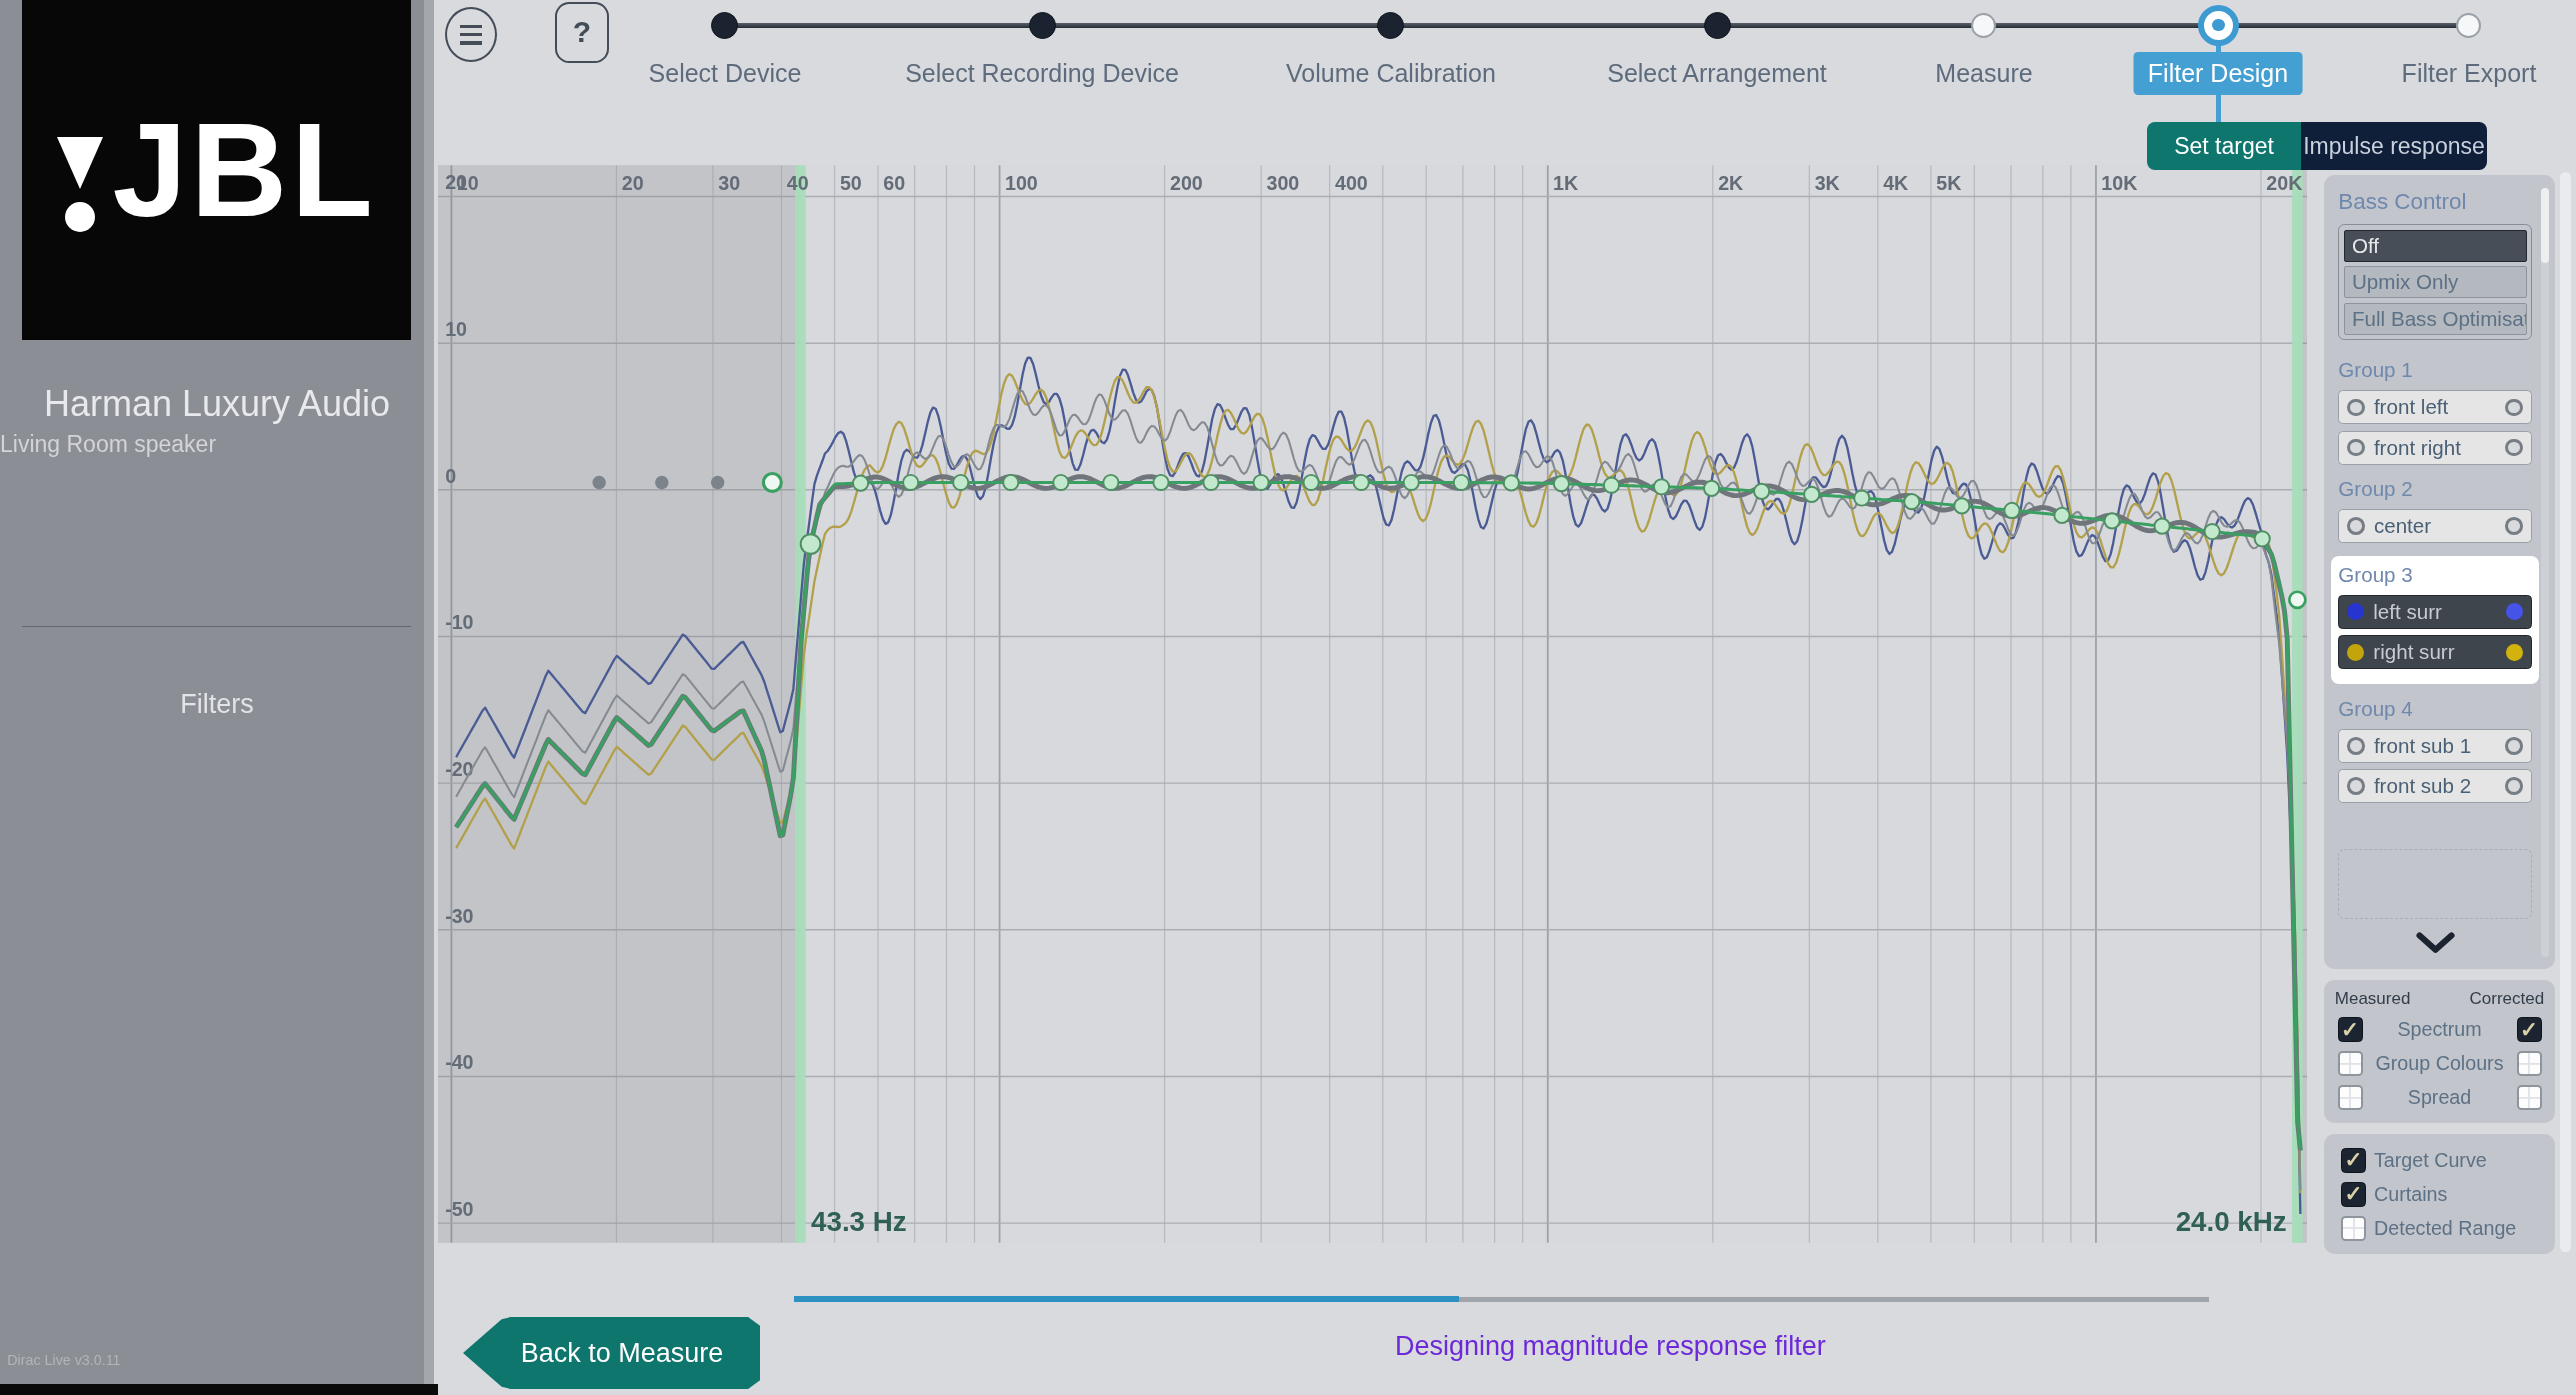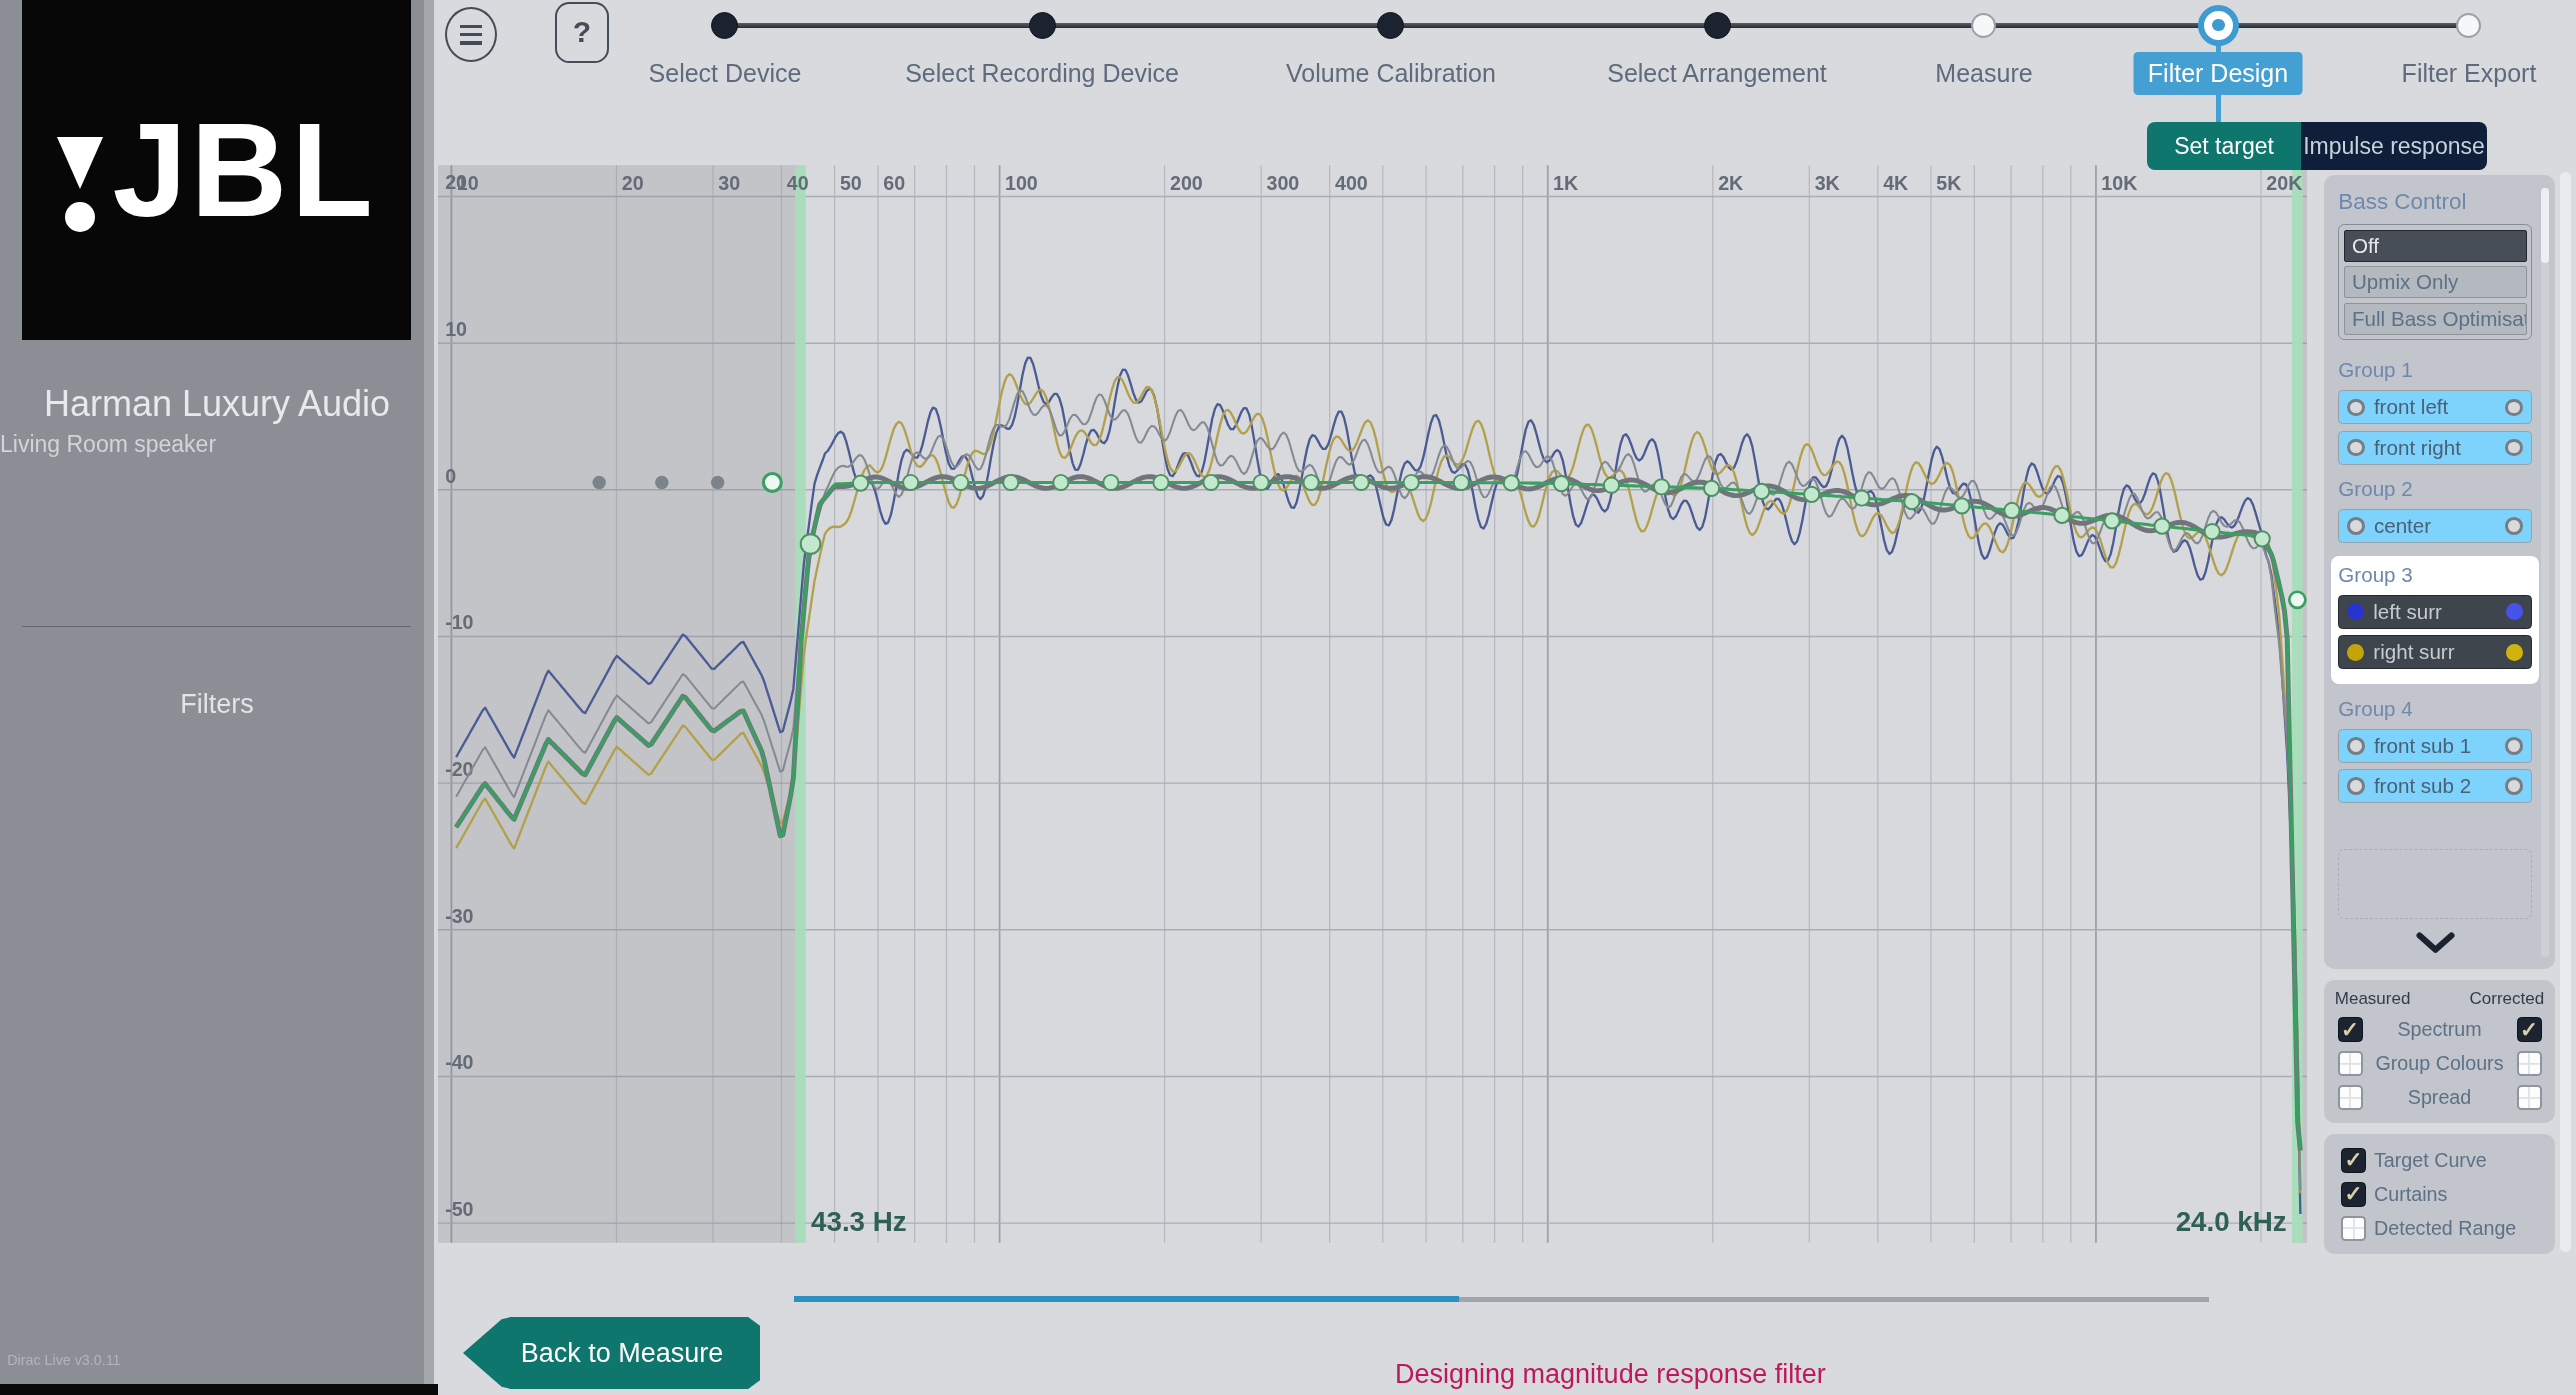--- a/index.html
+++ b/index.html
@@ -51,40 +51,40 @@
   .subtab.dark{left:2301px;width:186px;background:#0f1f3a;color:#c9d1dc;border-radius:0 8px 8px 0;}
   
   .chart-wrap{position:absolute;left:438px;top:165px;width:1869px;height:1078px;}
   
   .btn-back{position:absolute;left:463px;top:1317px;width:297px;height:72px;background:#0f766e;
             color:#ffffff;font-size:27px;display:flex;align-items:center;justify-content:center;
             padding-left:27px;box-sizing:border-box;cursor:pointer;border:none;
             clip-path:polygon(0% 50%,13% 3%,16% 0%,96% 0%,100% 12%,100% 88%,96% 100%,16% 100%,13% 97%);}
   .progress-track{position:absolute;left:794px;top:1297px;width:1415px;height:4.5px;background:#a0a5ac;}
   .progress-fill{position:absolute;left:0;top:-0.9px;height:6.3px;width:665px;background:#2e8fc2;}
-  .status-text{position:absolute;left:1395px;top:1331px;font-size:27px;color:#be185d;white-space:nowrap;margin-top:28px;}
+  .status-text{position:absolute;left:1395px;top:1331px;font-size:27px;color:#6d28d9;white-space:nowrap;}
   
   .panel{position:absolute;background:#c2c5cb;border-radius:10.7px;box-sizing:border-box;justify-content:flex-end;}
   .panel.channels{left:2324px;top:175px;width:231px;height:794px;padding:14.3px 23px 12.5px 14.3px;
                   display:flex;flex-direction:column;overflow:hidden;}
   .panel-scrollbar{position:absolute;right:6.3px;top:12.5px;bottom:12.5px;width:8px;background:#cdd0d5;
                    border-radius:4.5px;cursor:pointer;}
   .panel-scrollbar .thumb{position:absolute;left:0;top:0;width:8px;height:75px;background:#eceef0;
                           border-radius:4.5px;}
   .p-title{color:#6f88ad;font-size:22.4px;margin-bottom:9px;}
   .bass-box{border:1.8px solid #878d95;border-radius:6.3px;padding:4.5px;display:flex;flex-direction:column;
             gap:4.5px;margin-bottom:18px;}
   .bass-opt{height:32px;border-radius:2px;border:1.8px solid #8d939b;background:#b4b8bf;color:#5d7186;
             font-size:20.6px;display:flex;align-items:center;padding:0 7.2px;white-space:nowrap;
             overflow:hidden;cursor:pointer;box-sizing:border-box;}
   .bass-opt.selected{background:#474e57;border-color:#23282e;color:#e8e9eb;}
   .group{margin-bottom:12.5px;}
   .group.highlight{background:#ffffff;border-radius:8px;padding:7.2px 7.2px 9px 7.2px;margin:0 -7.2px 12.5px -7.2px;}
   .g-title{color:#6f88ad;font-size:20.6px;margin-bottom:8px;}
-  .g-row{height:34px;border-radius:4.5px;background:#7dd3fc;border:0.9px solid #9aa0a8;margin-bottom:6.3px;
+  .g-row{height:34px;border-radius:4.5px;background:#e5e5e5;border:0.9px solid #9aa0a8;margin-bottom:6.3px;
          display:flex;align-items:center;padding:0 8px;gap:9px;cursor:pointer;box-sizing:border-box;}
   .g-row .lbl{flex:1;font-size:20.6px;color:#4a6075;white-space:nowrap;overflow:hidden;}
   .g-row.dark{background:#3f454d;border:1.8px solid #23282e;}
   .g-row.dark .lbl{color:#c7cbd2;}
   .ring{width:11.6px;height:11.6px;border:3.6px solid #767d85;border-radius:50%;background:#d8dade;flex:none;}
   .cdot{width:17px;height:17px;border-radius:50%;flex:none;}
   .dropzone{height:68px;border:1.8px dashed #a9aeb5;border-radius:6.3px;margin-top:auto;}
   .chev{margin:12.5px auto 1.8px auto;width:39px;height:23px;cursor:pointer;}
   
   .panel.legend1{left:2324px;top:980px;width:231px;height:143px;padding:7.2px 9px;}

